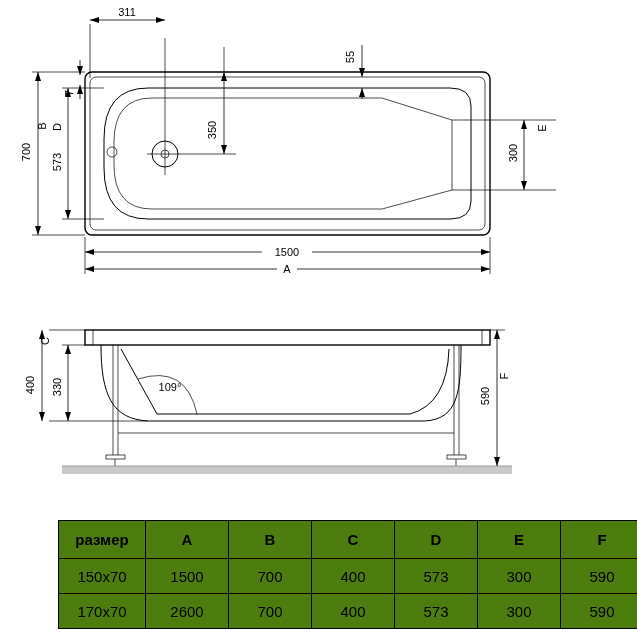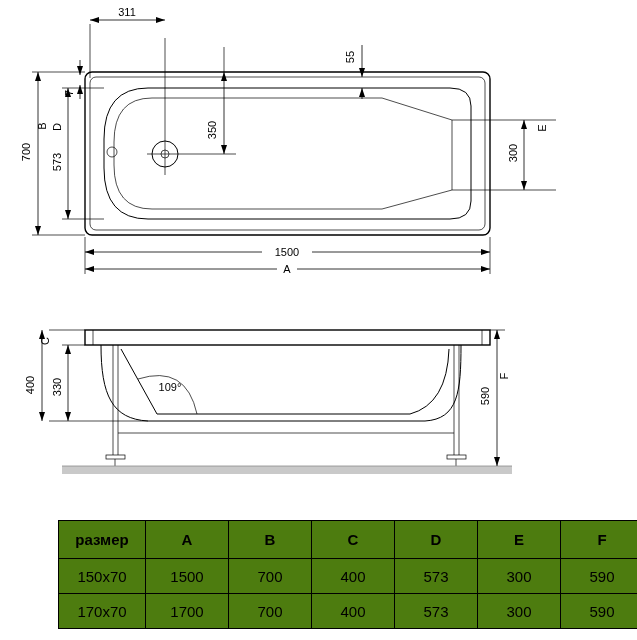--- a/index.html
+++ b/index.html
@@ -148,21 +148,21 @@
         <td>150x70</td>
         <td>1500</td>
         <td>700</td>
         <td>400</td>
         <td>573</td>
         <td>300</td>
         <td>590</td>
       </tr>
       <tr>
         <td>170x70</td>
-        <td>1700</td>
+        <td>2600</td>
         <td>700</td>
         <td>400</td>
         <td>573</td>
         <td>300</td>
         <td>590</td>
       </tr>
     </tbody>
   </table>
 </div>
 

